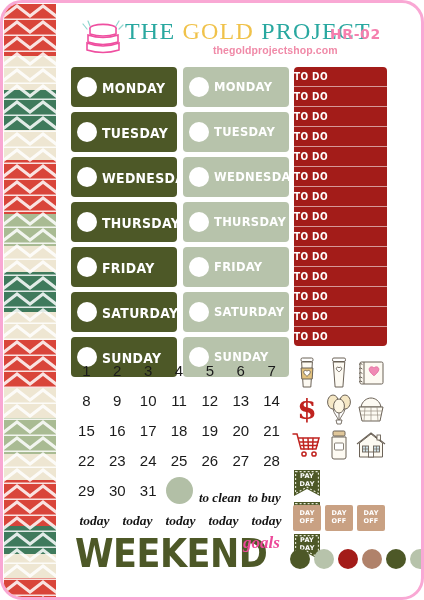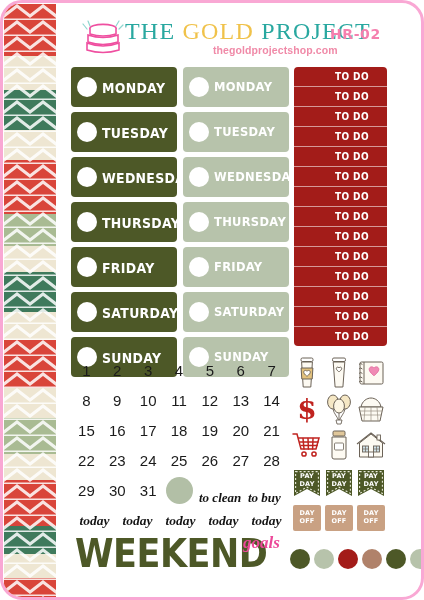--- a/index.html
+++ b/index.html
@@ -59,21 +59,21 @@
   }
   .day-chip.light .day-name{font-size:11.5px;}
 
   
   .todo-col{
     position:absolute;left:291px;top:64px;width:93px;height:279px;
     background:#a31c19;border-radius:4px;overflow:hidden;
     display:flex;flex-direction:column;
   }
   .todo-row{
-    flex:1 1 0;display:flex;align-items:center;justify-content:flex-end;
+    flex:1 1 0;display:flex;align-items:center;justify-content:flex-start;
     border-bottom:1px solid rgba(255,255,255,.55);padding-right:18px;box-sizing:border-box;
   }
   .todo-row:last-child{border-bottom:none;}
   .todo-row span{
     color:#ffffff;font-family:"DejaVu Sans",sans-serif;font-weight:700;
     font-size:9px;letter-spacing:.4px;transform:scaleY(1.15);
   }
 
   
   .dates{position:absolute;left:68px;top:352px;width:216px;}
@@ -111,21 +111,21 @@
     font-size:17px;color:#ec4899;
   }
 
   
   .icon-grid{position:absolute;left:288px;top:352px;width:96px;}
   .icon-grid-row{display:flex;height:36px;}
   .icon-cell{flex:1 1 0;display:flex;align-items:center;justify-content:center;}
   .icon-cell svg{display:block;}
 
   
-  .flags{position:absolute;left:290px;top:466px;width:94px;display:flex;gap:4px;}
+  .flags{position:absolute;left:290px;top:466px;width:94px;display:flex;gap:4px;flex-direction:column;}
   .flag{
     width:28px;height:28px;position:relative;
   }
   .flag .lbl{
     position:absolute;left:0;top:3px;width:28px;text-align:center;
     color:#ffffff;font-family:"DejaVu Sans",sans-serif;font-weight:700;
     font-size:6.5px;line-height:8px;letter-spacing:.2px;
   }
   .dayoffs{position:absolute;left:290px;top:502px;width:94px;display:flex;gap:4px;}
   .dayoff{

